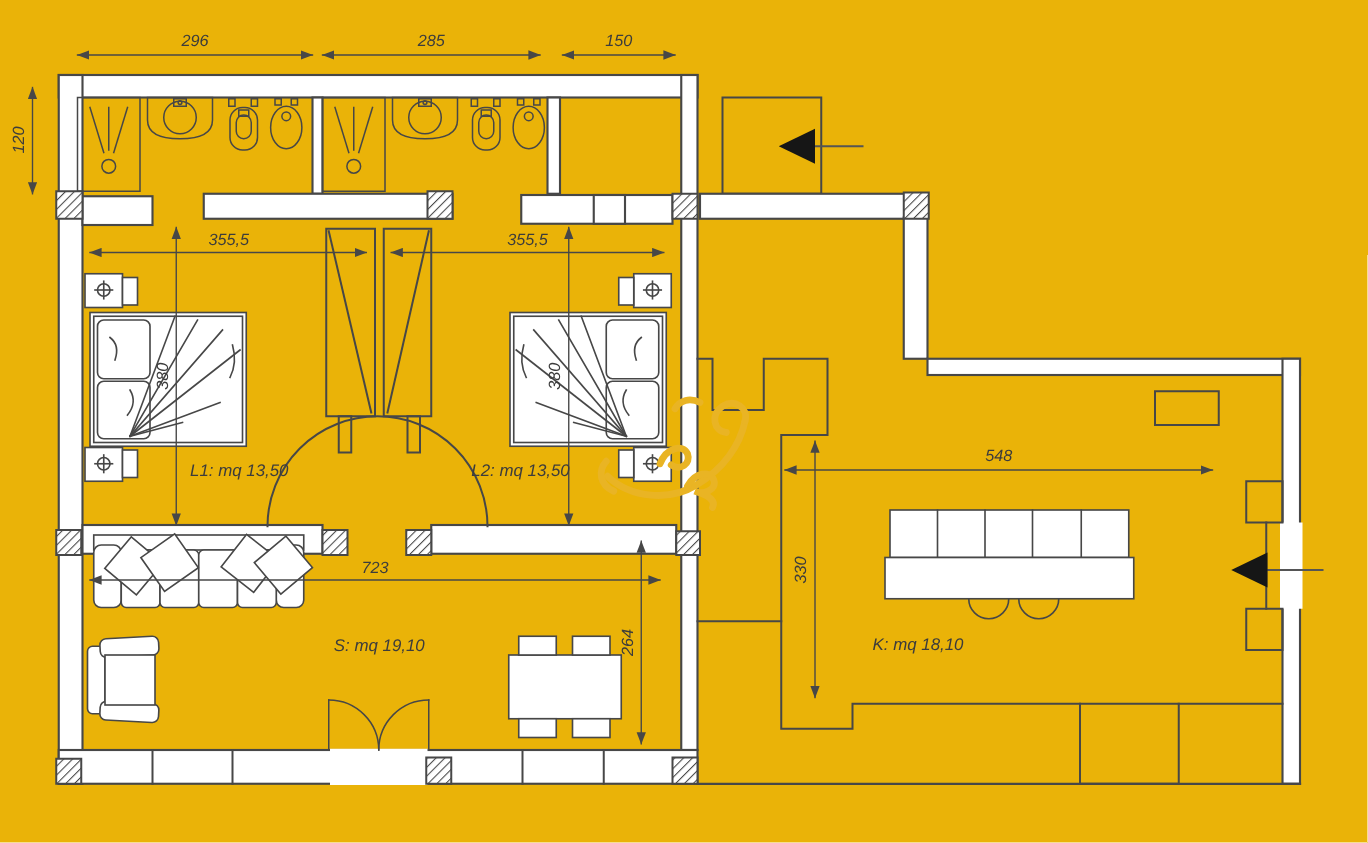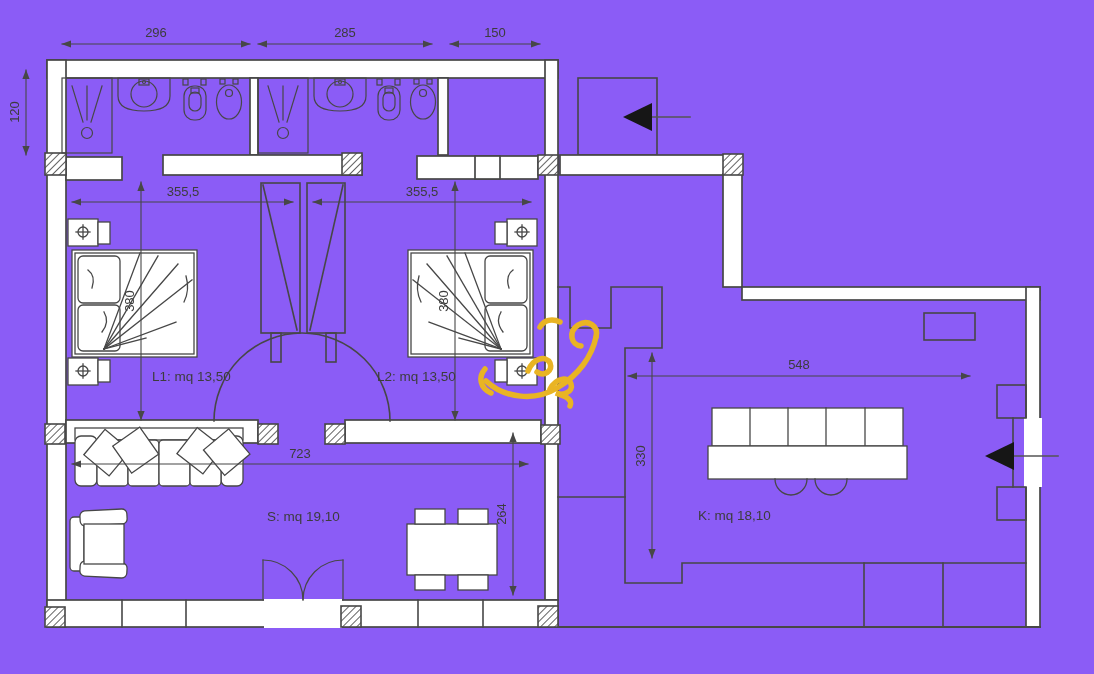--- a/index.html
+++ b/index.html
@@ -1,17 +1,17 @@
 <!DOCTYPE html>
 <html><head>
 <meta charset="utf-8">
 <style>
   html,body{margin:0;padding:0;background:#ffffff;}
-  #stage{position:relative;width:1094px;height:674px;background:#8b5cf6;overflow:hidden;
-         font-family:"Liberation Sans", sans-serif;}
+  #stage{position:relative;width:1094px;height:674px;background:#eab308;overflow:hidden;
+         font-family:"Liberation Sans", sans-serif;font-style:italic;}
   svg{position:absolute;left:0;top:0;}
   .dim-text{font-size:13px;fill:#3c3c3c;font-family:"Liberation Sans",sans-serif;}
   .room-text{font-size:13.5px;fill:#3c3c3c;font-family:"Liberation Sans",sans-serif;}
   .thin{stroke-width:1.1;}
   .wall{fill:#ffffff;stroke-width:1.7;}
   .furn{stroke-width:1.3;fill:#ffffff;}
   .fix{stroke-width:1.2;fill:none;}
 </style>
 </head>
 <body>

